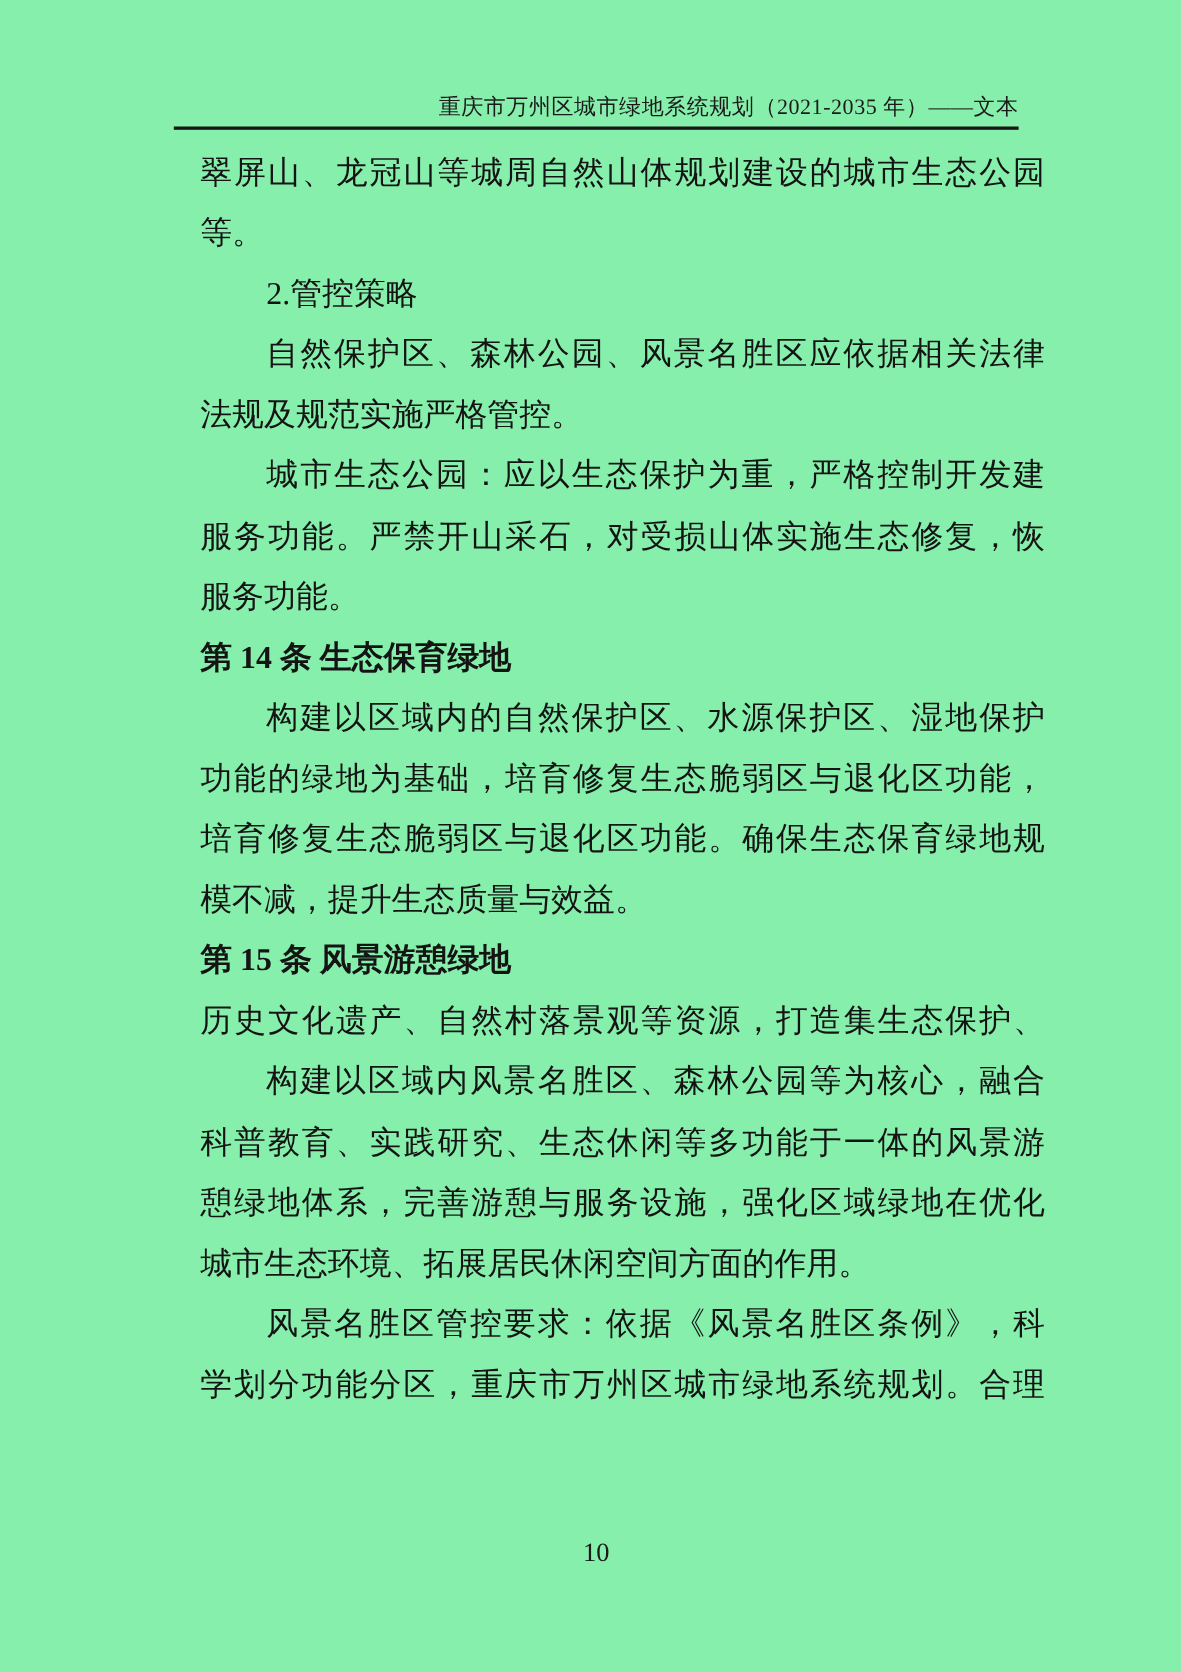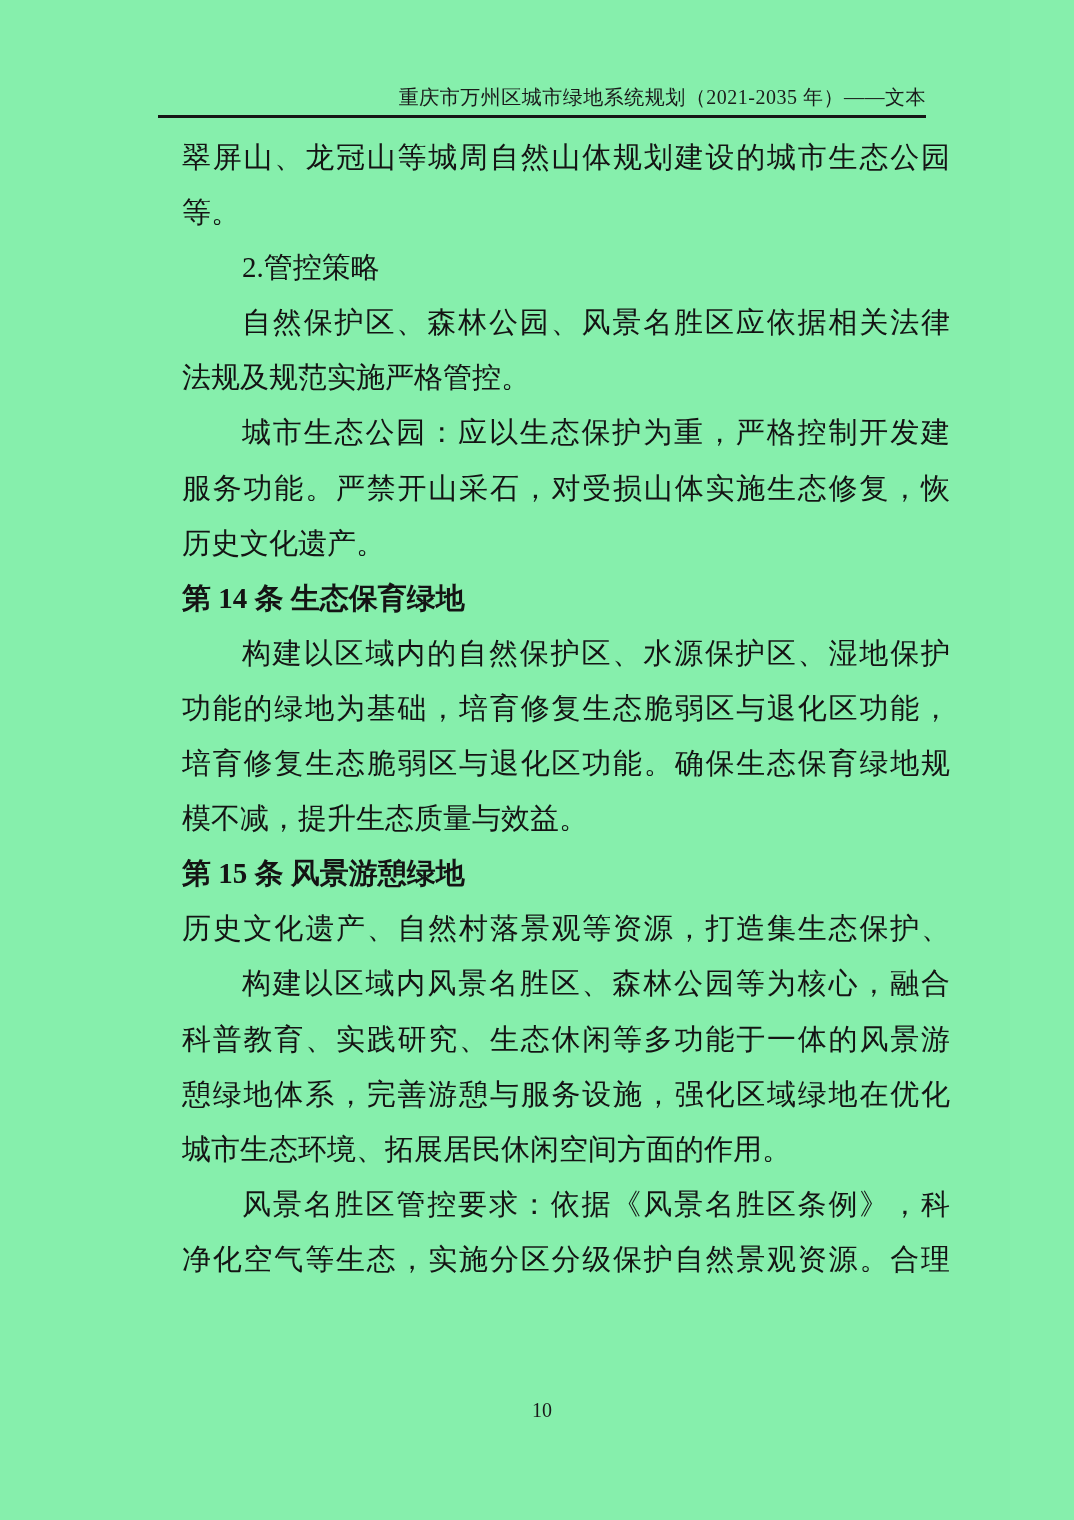--- a/index.html
+++ b/index.html
@@ -50,51 +50,51 @@
   }
   .line.no-stretch { text-align-last: left; }
   .line.indent { text-indent: 60px; }
   .line.heading { font-weight: 700; }
   .page-footer {
     position: absolute;
     top: 1399px;
     left: 158px;
     width: 768px;
     text-align: center;
-    font-size: 20px;
+    font-size: 24px;
     color: #1a1a1a;
   }
 </style>
 </head>
 <body>
 
 <div class="page">
   <div class="page-header">
     <span>重庆市万州区城市绿地系统规划（2021-2035 年）——文本</span>
   </div>
   <div class="header-rule"></div>
   <div class="doc">
       <div class="line">翠屏山、龙冠山等城周自然山体规划建设的城市生态公园</div>
       <div class="line no-stretch">等。</div>
       <div class="line no-stretch indent">2.管控策略</div>
       <div class="line indent">自然保护区、森林公园、风景名胜区应依据相关法律</div>
       <div class="line no-stretch">法规及规范实施严格管控。</div>
       <div class="line indent">城市生态公园：应以生态保护为重，严格控制开发建</div>
       <div class="line">服务功能。严禁开山采石，对受损山体实施生态修复，恢</div>
-      <div class="line no-stretch">历史文化遗产。</div>
+      <div class="line no-stretch">服务功能。</div>
       <div class="line heading no-stretch">第 14 条 生态保育绿地</div>
       <div class="line indent">构建以区域内的自然保护区、水源保护区、湿地保护</div>
       <div class="line">功能的绿地为基础，培育修复生态脆弱区与退化区功能，</div>
       <div class="line">培育修复生态脆弱区与退化区功能。确保生态保育绿地规</div>
       <div class="line no-stretch">模不减，提升生态质量与效益。</div>
       <div class="line heading no-stretch">第 15 条 风景游憩绿地</div>
       <div class="line">历史文化遗产、自然村落景观等资源，打造集生态保护、</div>
       <div class="line indent">构建以区域内风景名胜区、森林公园等为核心，融合</div>
       <div class="line">科普教育、实践研究、生态休闲等多功能于一体的风景游</div>
       <div class="line">憩绿地体系，完善游憩与服务设施，强化区域绿地在优化</div>
       <div class="line no-stretch">城市生态环境、拓展居民休闲空间方面的作用。</div>
       <div class="line indent">风景名胜区管控要求：依据《风景名胜区条例》，科</div>
-      <div class="line">净化空气等生态，实施分区分级保护自然景观资源。合理</div>
+      <div class="line">学划分功能分区，重庆市万州区城市绿地系统规划。合理</div>
     </div>
   <div class="page-footer">
     <span>10</span>
   </div>
 </div>
 
 </body></html>

